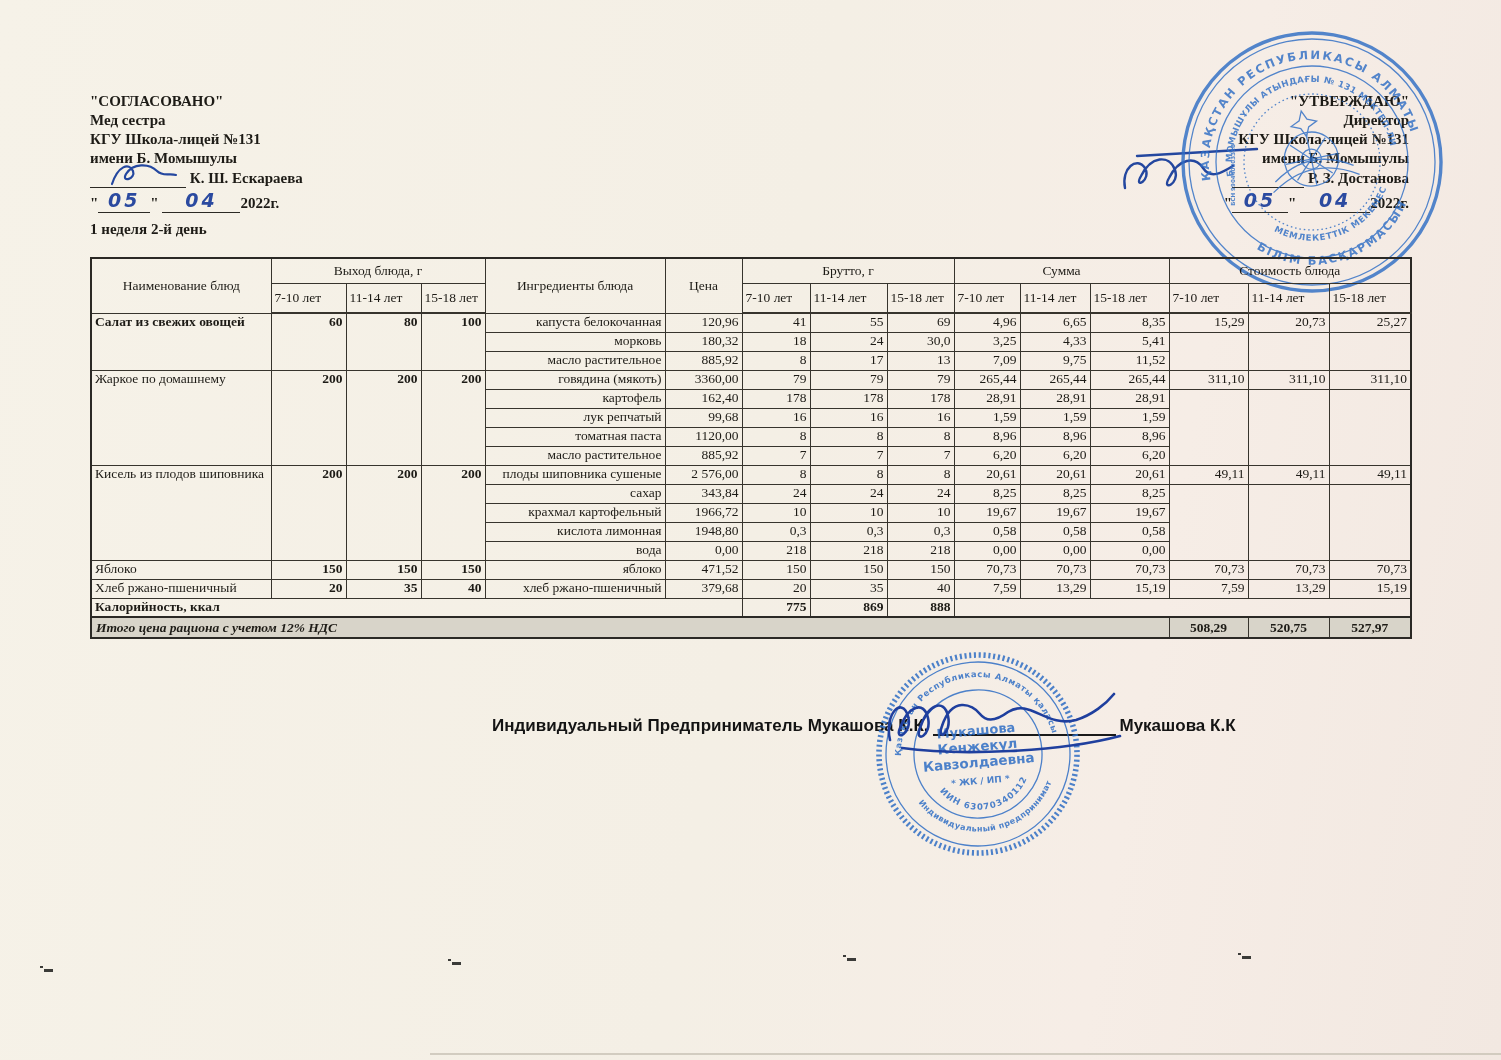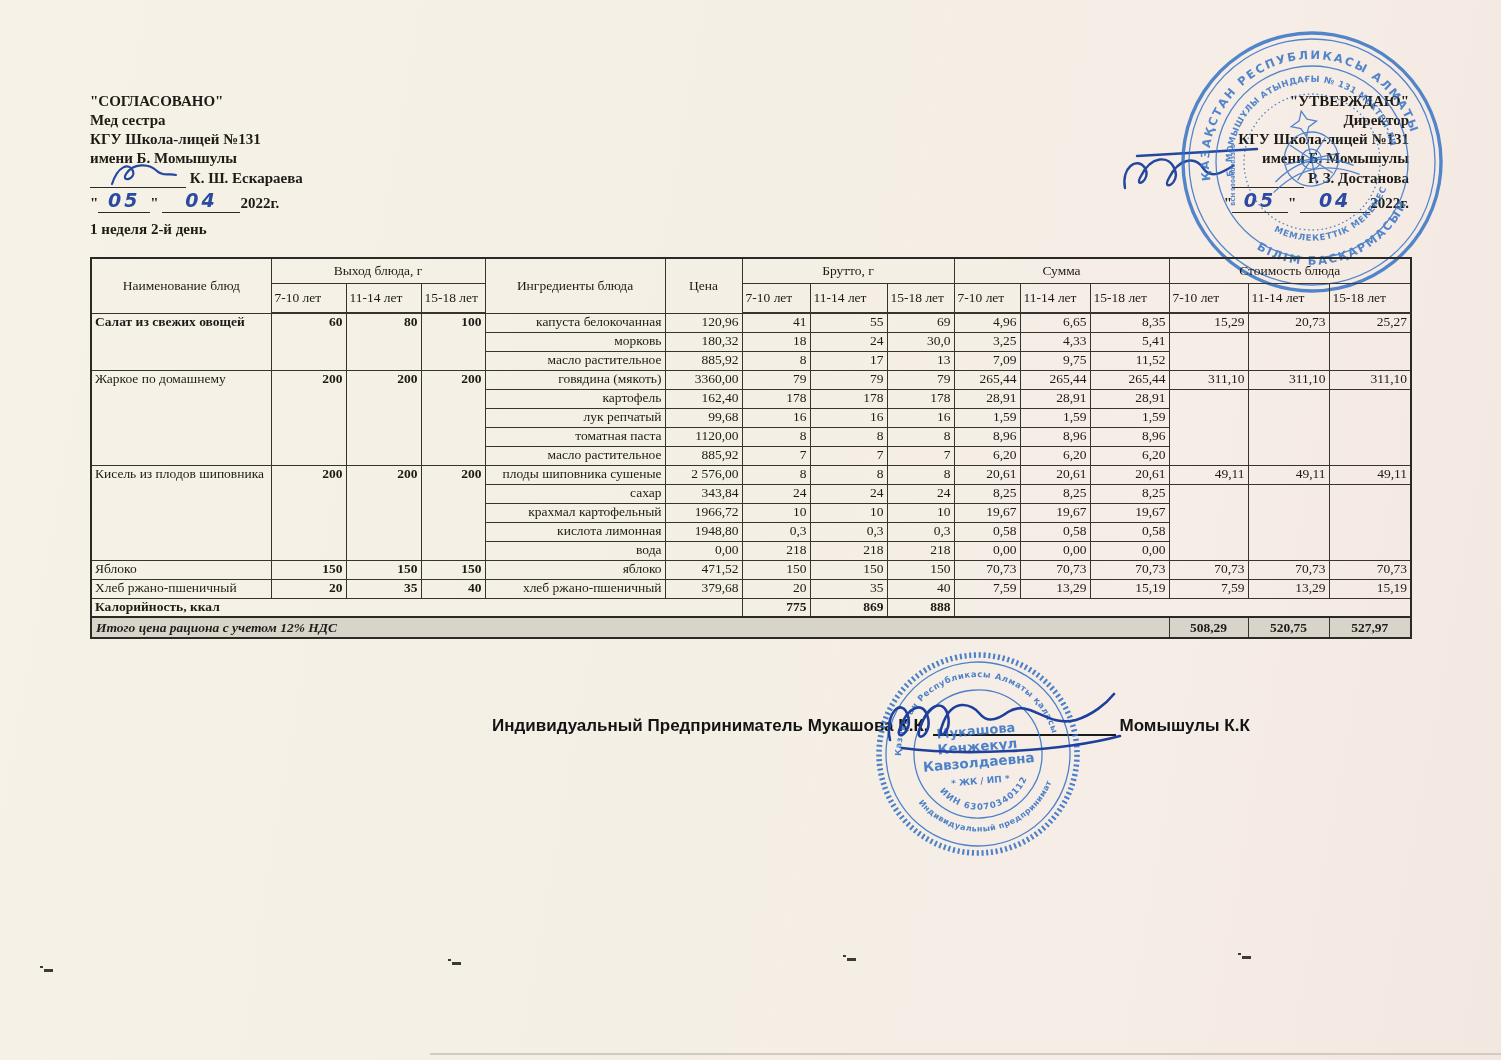--- a/index.html
+++ b/index.html
@@ -389,21 +389,21 @@
       <td class="t-val">508,29</td>
       <td class="t-val">520,75</td>
       <td class="t-val">527,97</td>
     </tr>
   </tbody>
     </table>
 
   <div class="footer-line">
     <span>Индивидуальный Предприниматель Мукашова К.К.</span>
     <span class="footer-uline"></span>
-    <span>Момышулы К.К</span>
+    <span>Мукашова К.К</span>
   </div>
 
   <svg class="stamp stamp-ip" viewBox="0 0 212 212">
     <defs>
       <path id="ip-top" d="M 29,106 A 77,77 0 0 1 183,106"></path>
       <path id="ip-bot" d="M 38,142 A 78,78 0 0 0 176,142"></path>
       <path id="ip-iin" d="M 61,134 A 52,52 0 0 0 153,134"></path>
     </defs>
     <g transform="rotate(-5 106 106)" stroke="#2f6ec5" fill="none">
       <circle cx="106" cy="106" r="99" stroke-width="5.6" stroke-dasharray="2.1 2.7"></circle>

